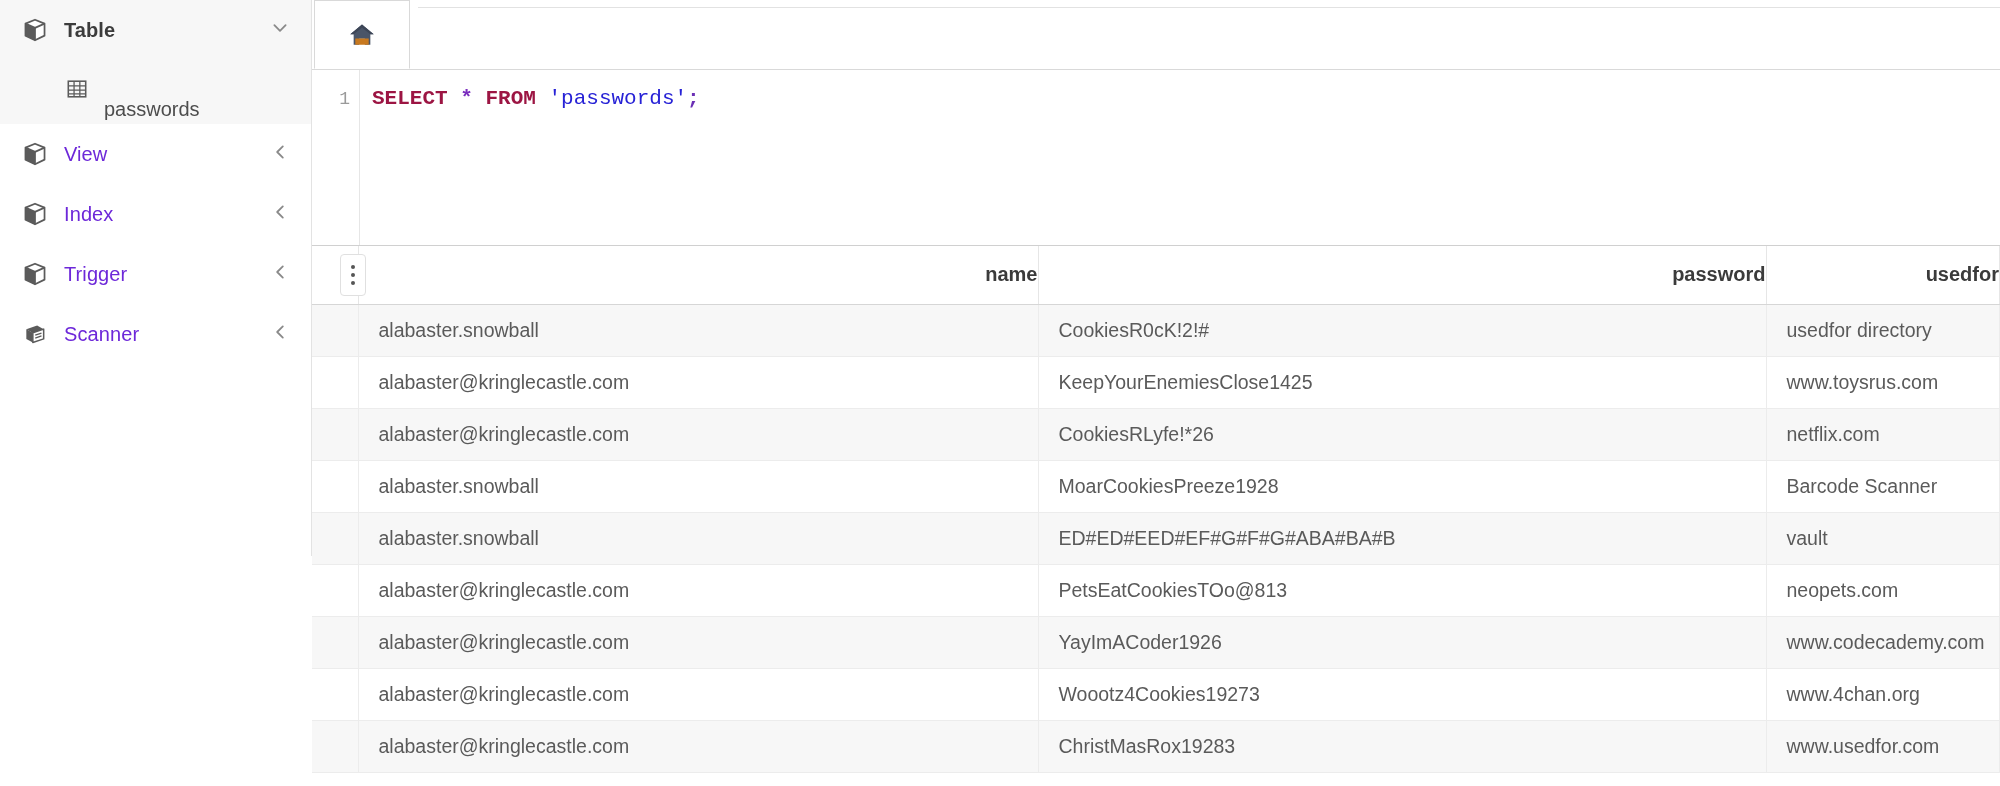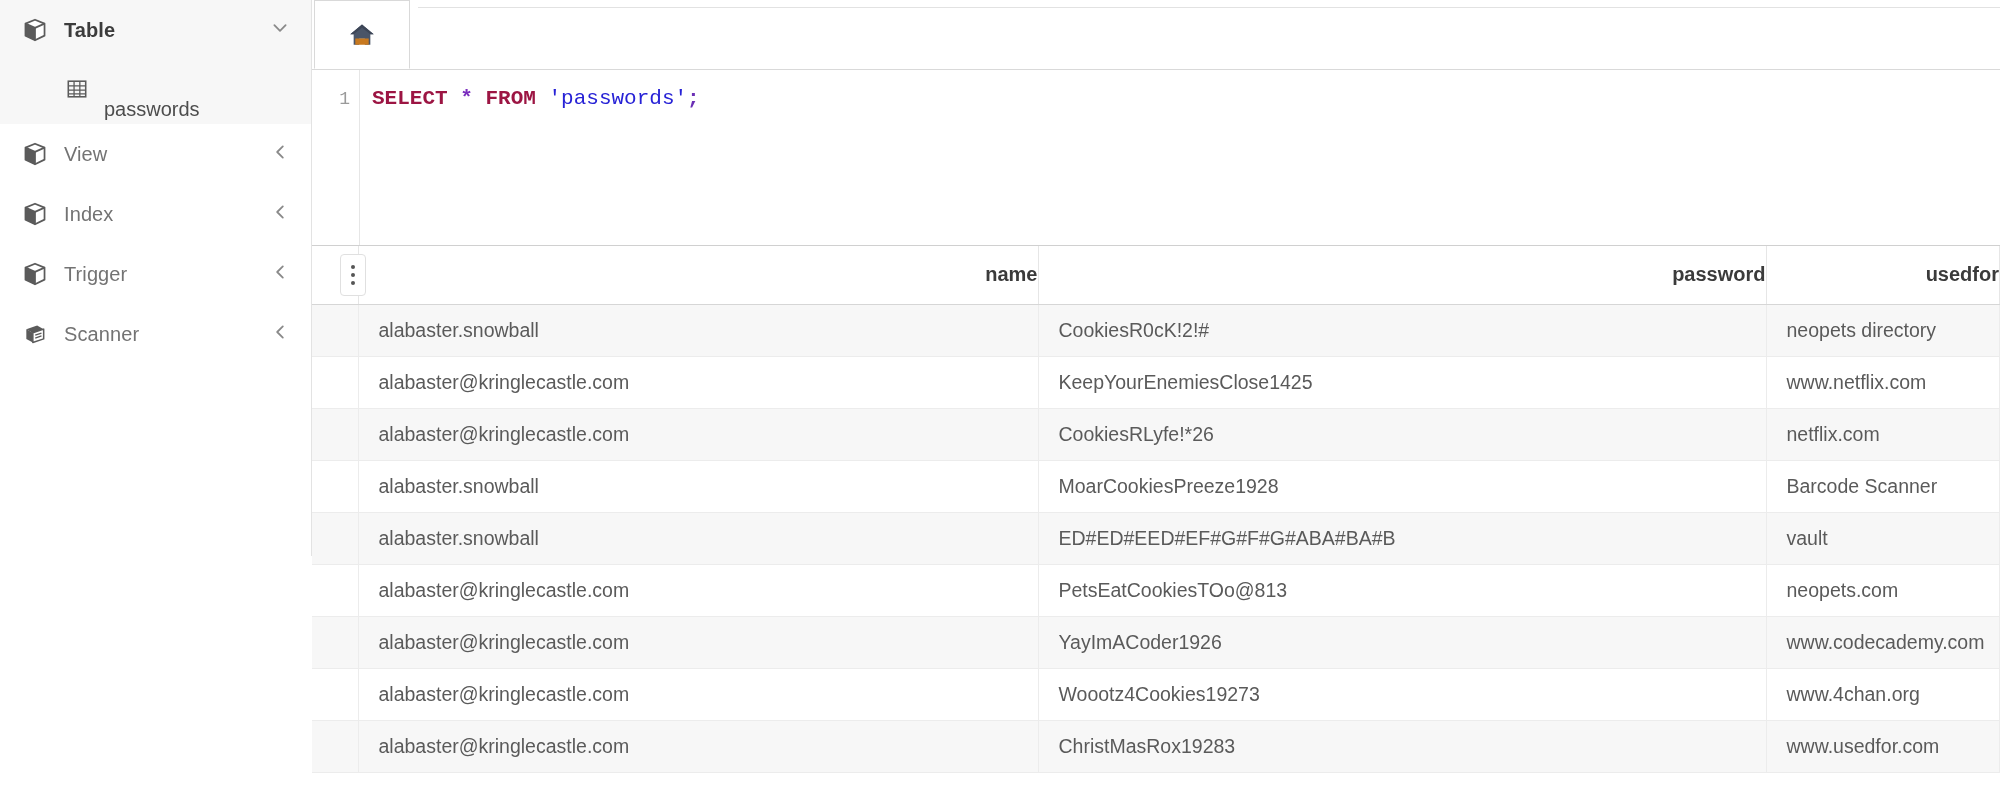--- a/index.html
+++ b/index.html
@@ -55,21 +55,21 @@
   .nav-row .book-icon {
     width: 26px;
     height: 26px;
     margin-right: 16px;
     flex: 0 0 auto;
     display: block;
   }
 
   .nav-label {
     font-size: 20px;
-    color: #737373;
+    color: #6d28d9;
     letter-spacing: 0.1px;
     flex: 1 1 auto;
     white-space: nowrap;
   }
 
   .nav-label.bold {
     font-weight: bold;
     color: #3c3c3c;
   }
 
@@ -422,27 +422,27 @@
             <th class="col-name">name</th>
             <th class="col-password">password</th>
             <th class="col-usedfor">usedfor</th>
           </tr>
         </thead>
         <tbody id="grid-body">
             <tr class="row-odd">
               <td class="cell-handle"></td>
               <td>alabaster.snowball</td>
               <td>CookiesR0cK!2!#</td>
-              <td class="cell-usedfor">neopets directory</td>
+              <td class="cell-usedfor">usedfor directory</td>
             </tr>
             <tr class="row-even">
               <td class="cell-handle"></td>
               <td>alabaster@kringlecastle.com</td>
               <td>KeepYourEnemiesClose1425</td>
-              <td class="cell-usedfor">www.netflix.com</td>
+              <td class="cell-usedfor">www.toysrus.com</td>
             </tr>
             <tr class="row-odd">
               <td class="cell-handle"></td>
               <td>alabaster@kringlecastle.com</td>
               <td>CookiesRLyfe!*26</td>
               <td class="cell-usedfor">netflix.com</td>
             </tr>
             <tr class="row-even">
               <td class="cell-handle"></td>
               <td>alabaster.snowball</td>

